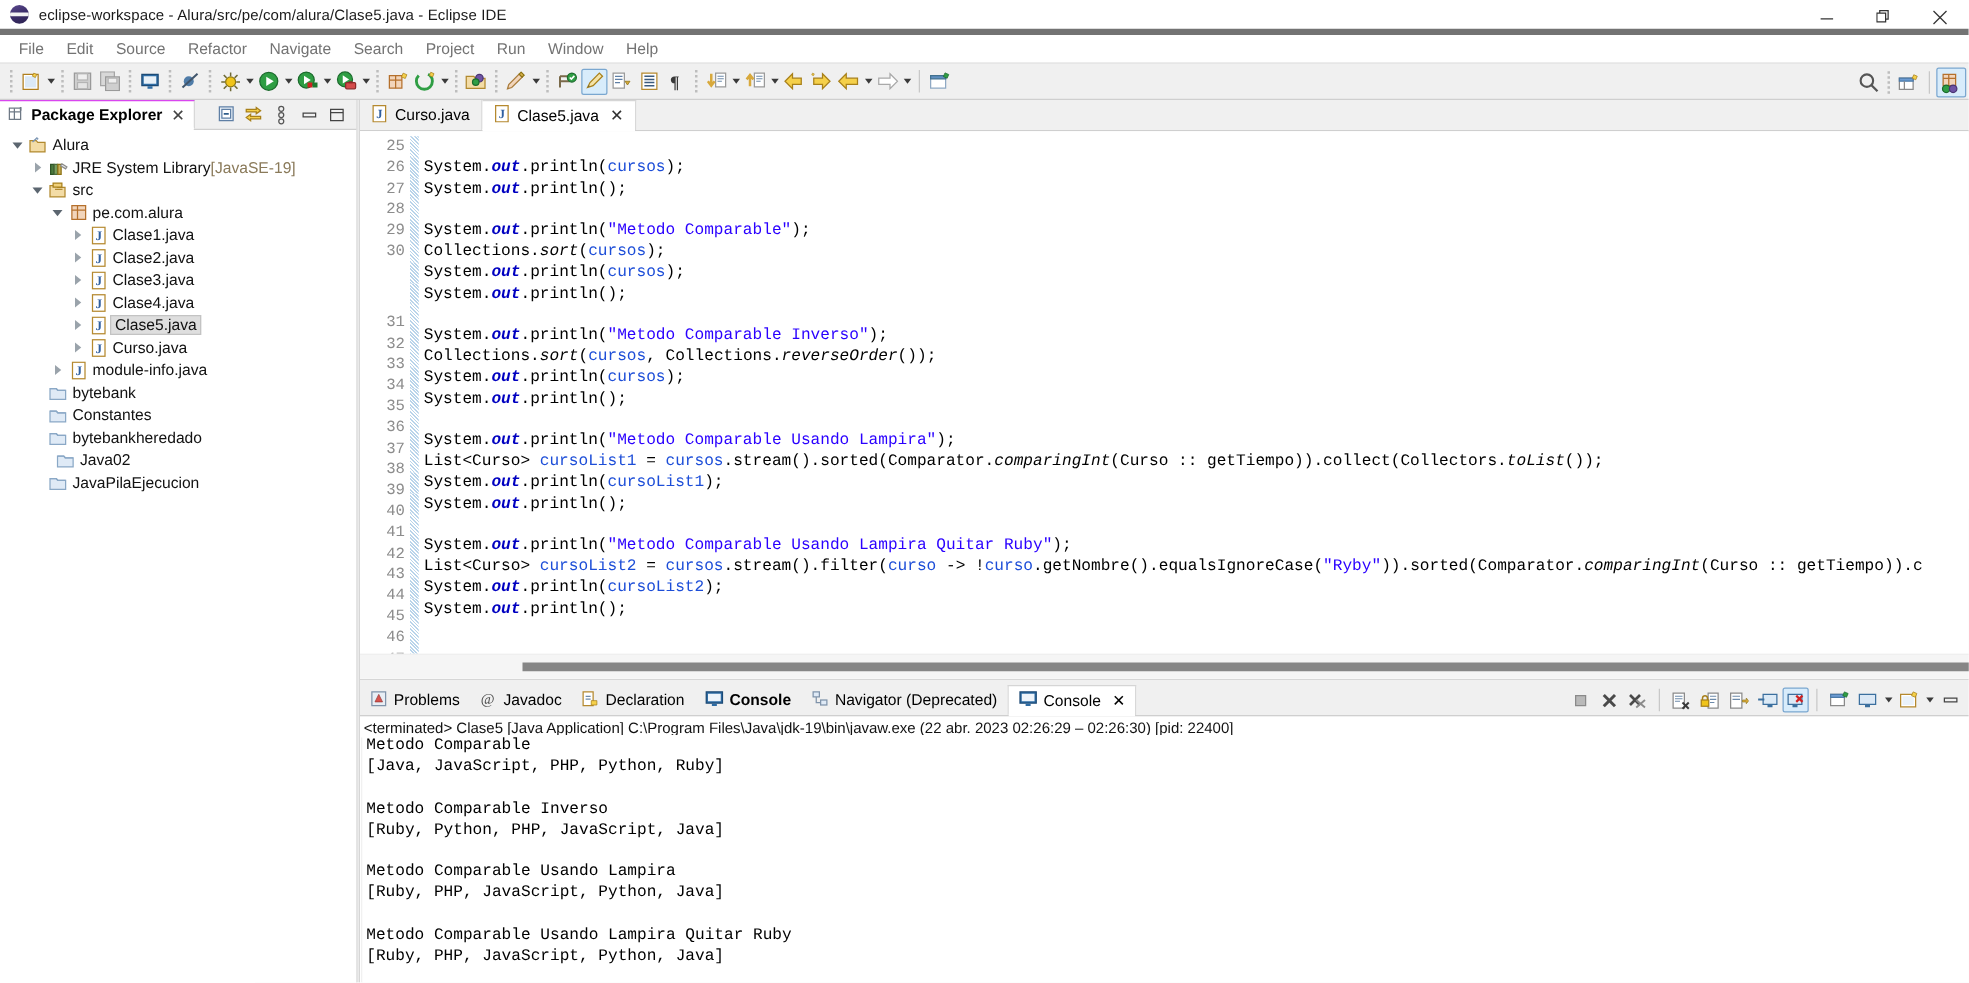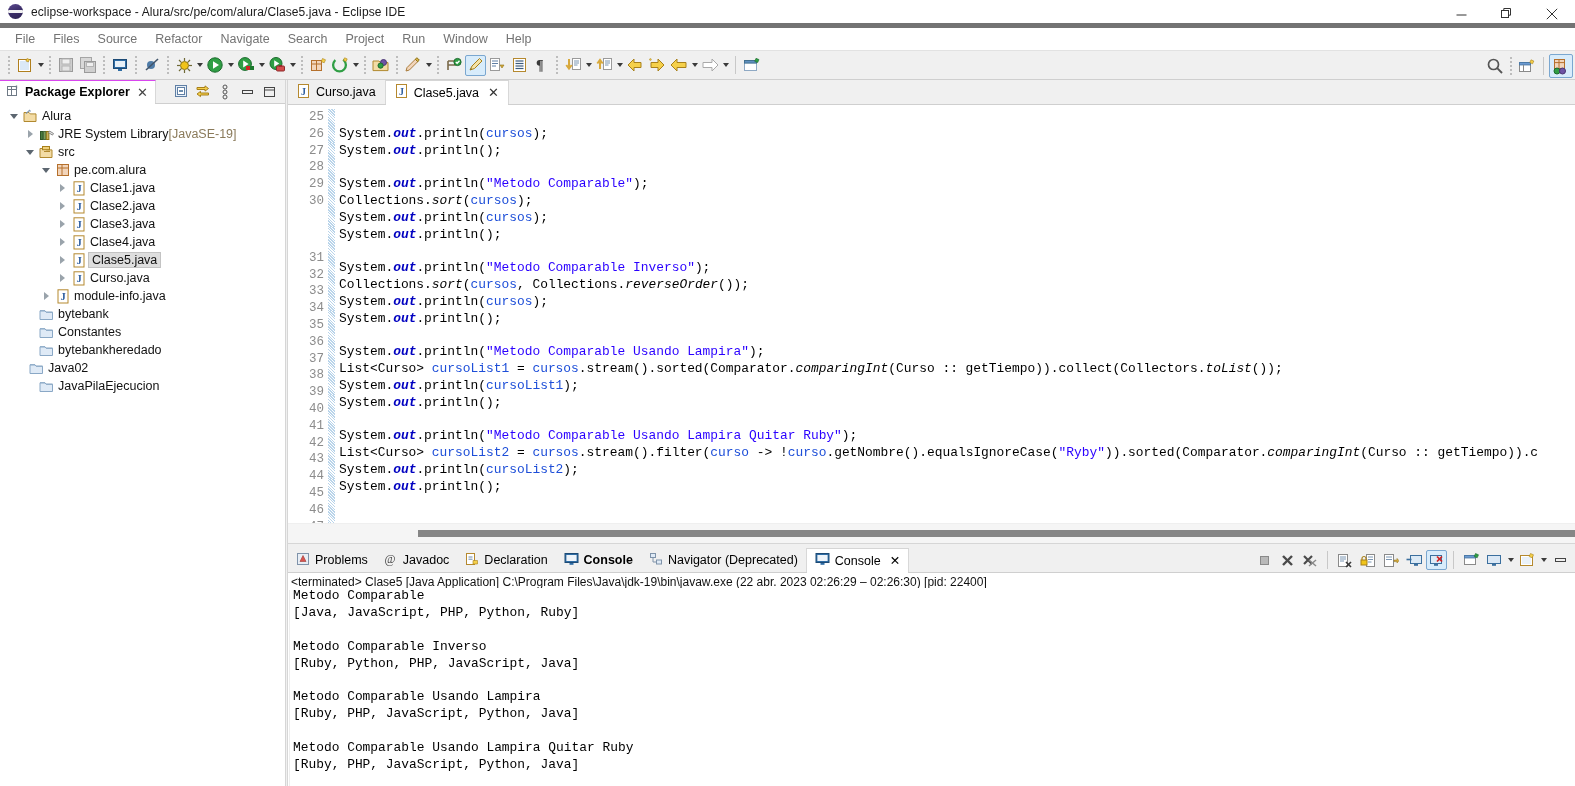--- a/index.html
+++ b/index.html
@@ -203,21 +203,21 @@
         <svg width="12" height="12" viewBox="0 0 12 12">
           <line x1="0.8" y1="0.8" x2="11.2" y2="11.2" stroke="#333" stroke-width="1"></line>
           <line x1="11.2" y1="0.8" x2="0.8" y2="11.2" stroke="#333" stroke-width="1"></line>
         </svg>
       </div>
     </div>
   </div>
 
   <div class="menubar">
     <div class="menu-item">File</div>
-    <div class="menu-item">Files</div>
+    <div class="menu-item">Edit</div>
     <div class="menu-item">Source</div>
     <div class="menu-item">Refactor</div>
     <div class="menu-item">Navigate</div>
     <div class="menu-item">Search</div>
     <div class="menu-item">Project</div>
     <div class="menu-item">Run</div>
     <div class="menu-item">Window</div>
     <div class="menu-item">Help</div>
   </div>
 
@@ -696,21 +696,21 @@
           <div class="row" style="padding-left: 22px;">
             <span class="tw"></span>
             <span class="ic">
               <svg width="16" height="15" viewBox="0 0 16 15">
                 <path d="M1 3.8 h5 l1.2 1.4 H13.5 v7.3 H1z" fill="#dfeaf6" stroke="#8aa8c6"></path>
                 <path d="M1 3.8 h5 l1.2 1.4 H13.5" fill="none" stroke="#8aa8c6"></path>
               </svg>
             </span>
             <span class="txt">bytebankheredado</span>
           </div>
-          <div class="row" style="padding-left: 12px;">
+          <div class="row" style="padding-left: 28px;">
             <span class="tw"></span>
             <span class="ic">
               <svg width="16" height="15" viewBox="0 0 16 15">
                 <path d="M1 3.8 h5 l1.2 1.4 H13.5 v7.3 H1z" fill="#dfeaf6" stroke="#8aa8c6"></path>
                 <path d="M1 3.8 h5 l1.2 1.4 H13.5" fill="none" stroke="#8aa8c6"></path>
               </svg>
             </span>
             <span class="txt">Java02</span>
           </div>
           <div class="row" style="padding-left: 22px;">

